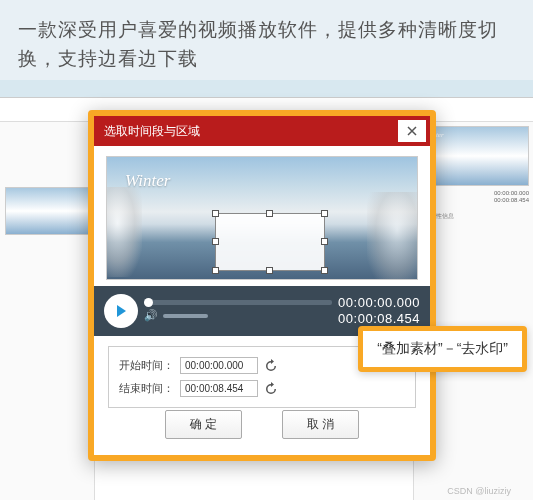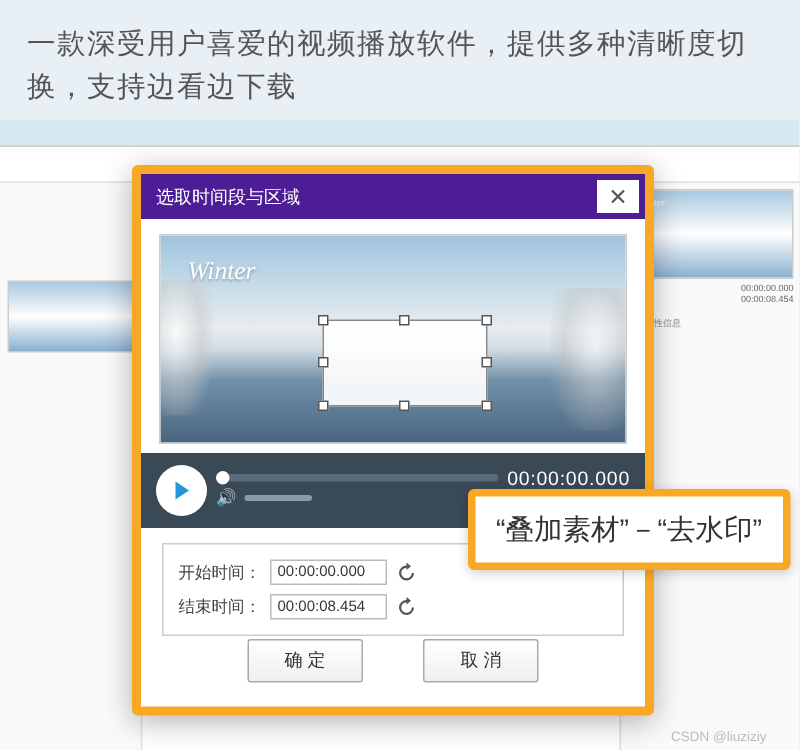--- a/index.html
+++ b/index.html
@@ -13,26 +13,26 @@
 .bg-thumb{margin:5px;height:48px;background:linear-gradient(180deg,#a8c8e0 0%,#fff 50%,#8ab0d0 100%);border:1px solid #ccc}
 .bg-center{flex:1;background:#fff}
 .bg-grid-row{height:32px;border-bottom:1px solid #e0e0e0;display:flex}
 .bg-grid-cell{flex:1;border-right:1px solid #e0e0e0}
 .bg-right{width:120px;background:#fafafa;border-left:1px solid #ddd;padding:4px}
 .bg-preview{height:60px;background:linear-gradient(180deg,#a8c8e0 0%,#fff 50%,#8ab0d0 100%);border:1px solid #ccc;margin-bottom:4px;position:relative}
 .bg-preview::after{content:"Winter";position:absolute;top:4px;left:6px;font-size:7px;font-style:italic;color:#fff;font-family:serif}
 .bg-timecodes{font-size:6px;color:#666;text-align:right;line-height:1.2}
 .bg-props{margin-top:8px;font-size:6px;color:#888;line-height:1.6}
 .dialog{position:absolute;top:110px;left:88px;width:348px;background:#fff;border:6px solid #f9a825;border-radius:4px;box-shadow:0 4px 20px rgba(0,0,0,.3);z-index:10}
-.dlg-title{height:30px;background:#4c1d95;display:flex;align-items:center;padding:0 4px 0 10px}
+.dlg-title{height:30px;background:#b91c1c;display:flex;align-items:center;padding:0 4px 0 10px}
 .dlg-title-text{color:#fff;font-size:12px;flex:1}
 .dlg-close{width:28px;height:22px;background:#fff;display:flex;align-items:center;justify-content:center;cursor:pointer}
 .dlg-close svg{width:10px;height:10px}
 .preview-area{padding:10px 12px 6px}
-.preview-box{height:140px;border:1px solid #ccc;background:linear-gradient(180deg,#9fc4e0 0%,#c8dce8 25%,#e8edf0 45%,#d0dce5 55%,#7090a8 70%,#4a6580 100%);position:relative;overflow:hidden}
+.preview-box{height:124px;border:1px solid #ccc;background:linear-gradient(180deg,#9fc4e0 0%,#c8dce8 25%,#e8edf0 45%,#d0dce5 55%,#7090a8 70%,#4a6580 100%);position:relative;overflow:hidden}
 .winter-label{position:absolute;top:14px;left:18px;color:#fff;font-size:17px;font-style:italic;font-family:Georgia,serif;text-shadow:0 1px 2px rgba(0,0,0,.3)}
 .tree-left{position:absolute;left:0;top:30px;width:35px;height:90px;background:radial-gradient(ellipse at 30% 40%,rgba(255,255,255,.7) 0%,rgba(200,200,200,.5) 50%,transparent 80%)}
 .tree-right{position:absolute;right:0;top:35px;width:50px;height:95px;background:radial-gradient(ellipse at 60% 40%,rgba(255,255,255,.6) 0%,rgba(190,190,190,.4) 50%,transparent 80%)}
 .sel-box{position:absolute;top:56px;left:108px;width:110px;height:58px;background:rgba(255,255,255,.92);border:1px solid #888}
 .sel-handle{position:absolute;width:7px;height:7px;background:#fff;border:1px solid #555}
 .h-tl{top:-4px;left:-4px}.h-tr{top:-4px;right:-4px}.h-bl{bottom:-4px;left:-4px}.h-br{bottom:-4px;right:-4px}
 .h-t{top:-4px;left:50%;margin-left:-4px}.h-b{bottom:-4px;left:50%;margin-left:-4px}
 .h-l{left:-4px;top:50%;margin-top:-4px}.h-r{right:-4px;top:50%;margin-top:-4px}
 .controls{background:#3a4956;padding:8px 10px;display:flex;align-items:center;gap:6px}
 .play-btn{width:34px;height:34px;border-radius:50%;background:#fff;display:flex;align-items:center;justify-content:center;cursor:pointer;flex-shrink:0}
@@ -51,21 +51,21 @@
 .section-label{font-size:11px;color:#333;margin-bottom:8px}
 .time-inputs{border:1px solid #ccc;padding:10px 10px;margin-bottom:0}
 .time-row{display:flex;align-items:center;gap:6px;font-size:11px;color:#444;margin-bottom:6px}
 .time-row:last-child{margin-bottom:0}
 .time-field{border:1px solid #bbb;padding:2px 4px;font-size:10px;width:78px;background:#fff;color:#333}
 .loop-icon{width:14px;height:14px;cursor:pointer}
 .play-sel-btn{margin-left:auto;border:1px solid #bbb;background:#fff;padding:3px 7px;font-size:10px;color:#444;display:flex;align-items:center;gap:4px;cursor:pointer}
 .play-sel-btn svg{width:8px;height:8px}
 .dlg-buttons{display:flex;justify-content:center;gap:40px;padding:2px 0 4px}
 .dlg-btn{border:1px solid #aaa;background:linear-gradient(#fff,#f0f0f0);padding:5px 24px;font-size:12px;color:#333;cursor:pointer;border-radius:2px}
-.callout{position:absolute;top:326px;right:6px;background:#fff;border:5px solid #f9a825;border-radius:4px;padding:9px 14px;font-size:19px;color:#333;z-index:20;box-shadow:0 2px 8px rgba(0,0,0,.2)}
+.callout{position:absolute;top:326px;right:6px;background:#fff;border:5px solid #f9a825;border-radius:4px;padding:9px 14px;font-size:14px;color:#333;z-index:20;box-shadow:0 2px 8px rgba(0,0,0,.2)}
 .watermark{position:absolute;bottom:4px;right:22px;font-size:9px;color:#bbb;z-index:5}
 </style>
 </head>
 <body>
 
 <div class="header-text">一款深受用户喜爱的视频播放软件，提供多种清晰度切换，支持边看边下载</div>
 
 <div class="bg-app">
   <div class="bg-titlebar"></div>
   <div class="bg-toolbar"></div>

